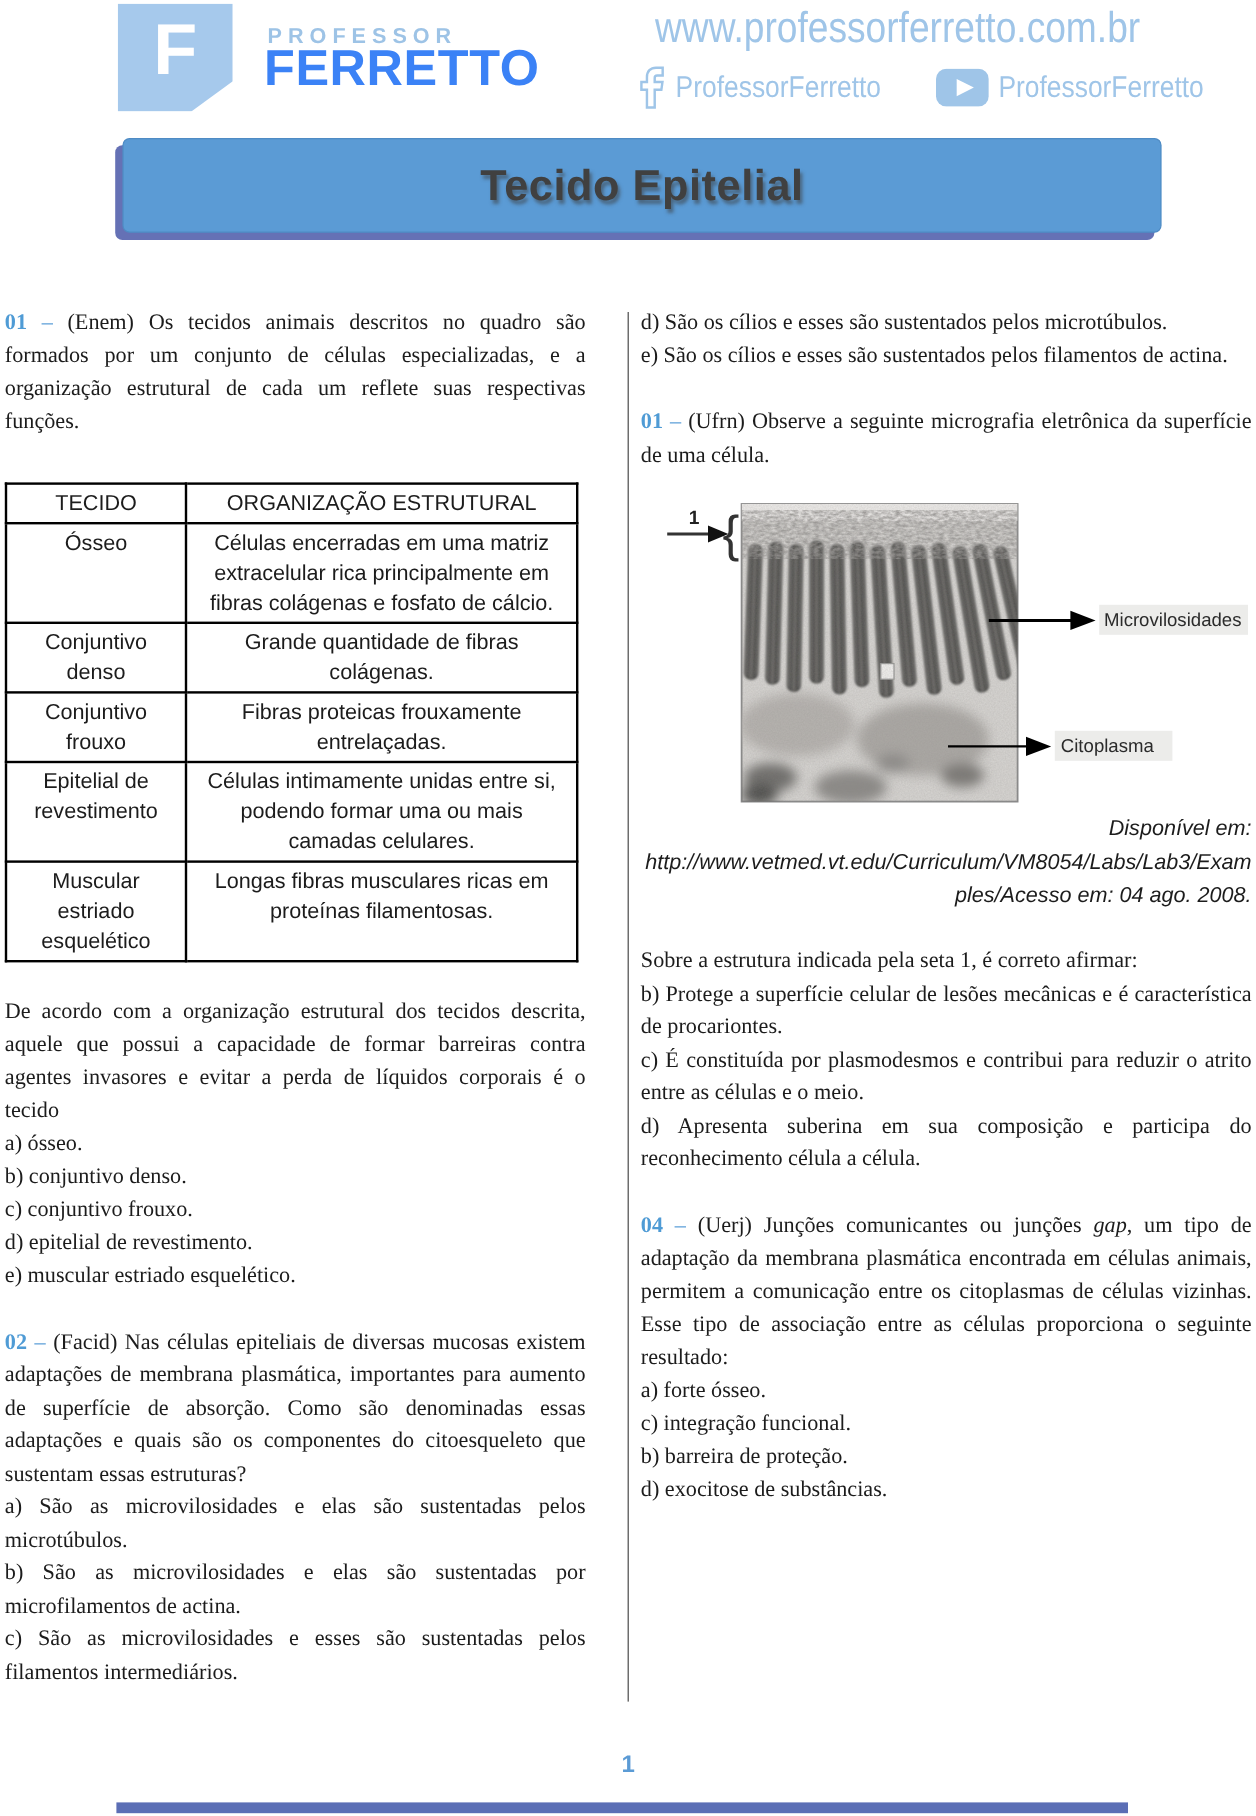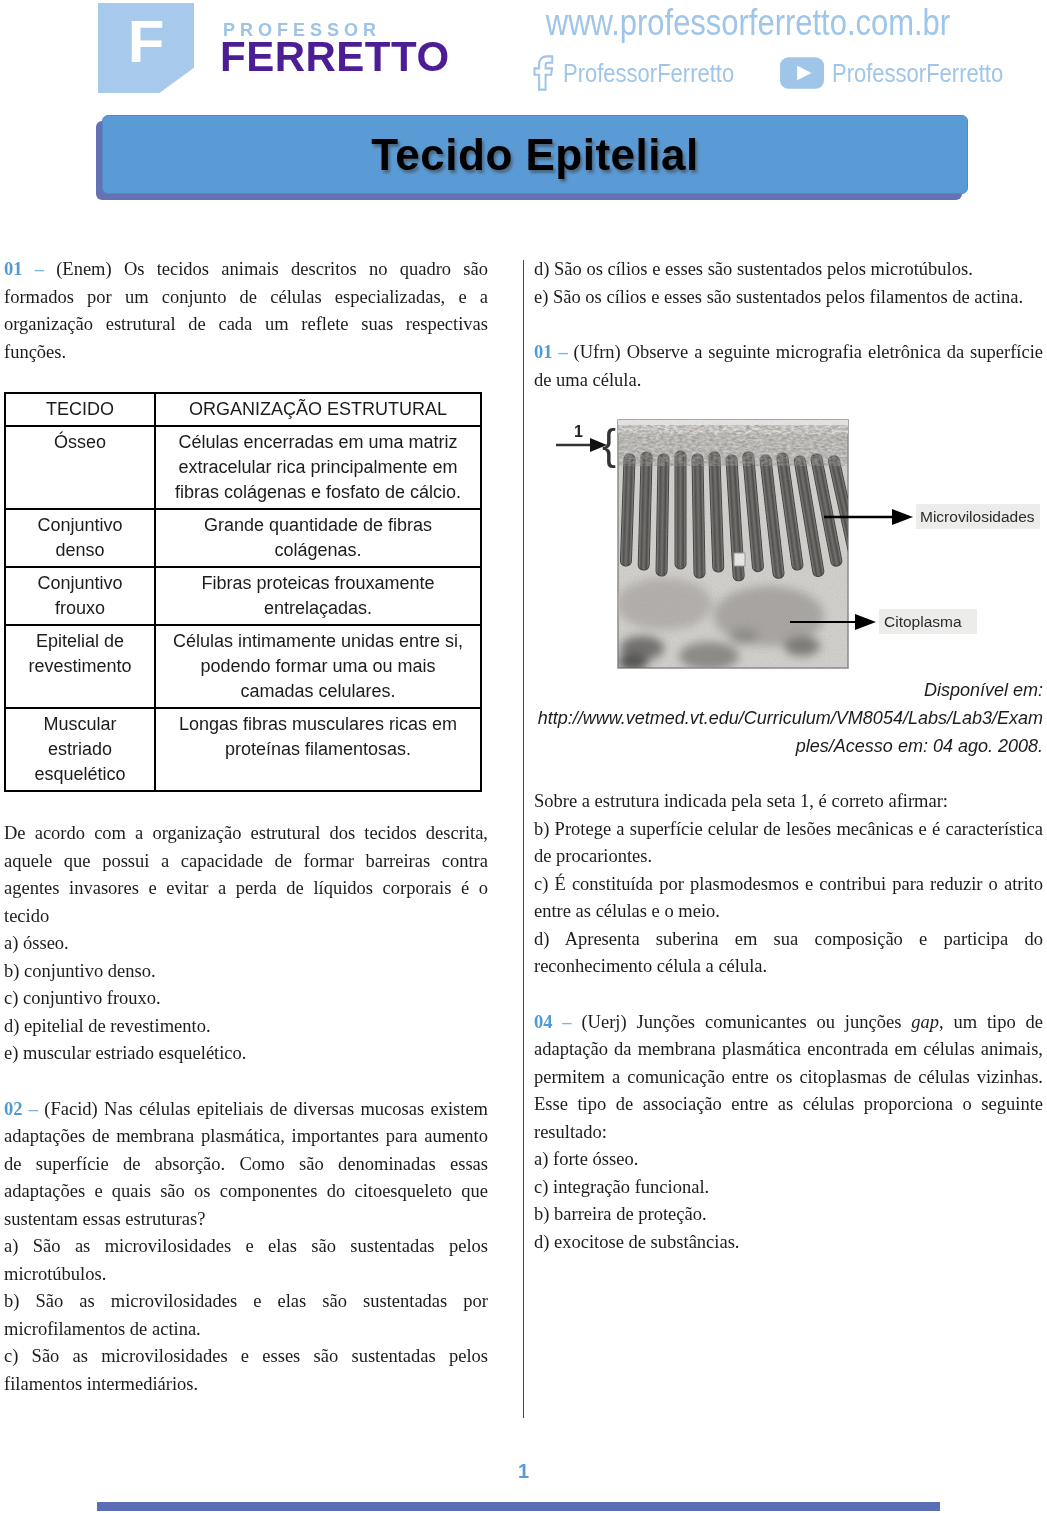--- a/index.html
+++ b/index.html
@@ -6,44 +6,44 @@
   .page{position:relative;width:1047px;height:1513px;background:#fff;overflow:hidden;
         font-family:"Liberation Sans",sans-serif;color:#1c1c1c;}
   
   .logo-box{position:absolute;left:98px;top:3px;width:96px;height:90px;background:#a6c9ec;
             clip-path:polygon(0 0,100% 0,100% 72%,64% 100%,0 100%);
             display:flex;align-items:flex-start;justify-content:center;}
   .logo-f{color:#fff;font-weight:bold;font-size:60px;line-height:78px;}
   .logo-professor{position:absolute;left:223px;top:20px;font-size:18px;font-weight:bold;
                   letter-spacing:5px;color:#9dc3e6;}
   .logo-ferretto{position:absolute;left:220px;top:33px;font-size:42px;font-weight:bold;
-                 color:#4c1d95;letter-spacing:0.5px;}
+                 color:#3b82f6;letter-spacing:0.5px;}
   .site-url{position:absolute;top:2px;right:97px;font-size:36px;color:#9fc5e8;white-space:nowrap;
             transform:scaleX(.86);transform-origin:100% 50%;}
   .social-row{position:absolute;left:531px;top:54px;display:flex;align-items:center;height:38px;}
   .social-label{font-size:25px;color:#9fc5e8;white-space:nowrap;display:inline-block;
                 transform:scaleX(.88);transform-origin:0 50%;}
   .fb-icon{margin-right:8px;}
   .yt-icon{margin-left:22px;margin-right:8px;}
   
   .banner{position:absolute;left:102px;top:115px;width:864px;height:77px;background:#5b9bd5;
           border:1px solid #4e8bc4;border-radius:6px;box-shadow:-6px 6px 0 0 #6571b5;
           display:flex;align-items:center;justify-content:center;}
-  .banner-title{font-size:44px;font-weight:bold;color:#000000;letter-spacing:.5px;
+  .banner-title{font-size:36px;font-weight:bold;color:#404040;letter-spacing:.5px;
                 text-shadow:2px 3px 3px rgba(60,60,60,.55);}
   
   .col-left{position:absolute;left:4px;top:256px;width:484px;}
   .col-right{position:absolute;left:534px;top:256px;width:509px;}
   .divider{position:absolute;left:523px;top:260px;width:1px;height:1158px;background:#4a4a4a;}
   p{margin:0;text-align:justify;font-size:18.5px;line-height:27.5px;font-family:Liberation Serif, serif;}
   .qnum{color:#4f9bd5;font-weight:bold;}
   .qdash{color:#7eb3e0;font-weight:bold;}
   .gap-top{margin-top:28px;}
   
-  table.tissue{border-collapse:collapse;margin-top:26px;width:478px;table-layout:fixed;}
+  table.tissue{border-collapse:collapse;margin-top:36px;width:478px;table-layout:fixed;}
   table.tissue th,table.tissue td{border:2px solid #000;font-size:18px;line-height:25px;
         padding:3px 6px;text-align:center;font-weight:normal;vertical-align:top;}
   table.tissue .c1{width:136px;}
   
   .figure{margin-top:10px;position:relative;width:509px;height:272px;}
   .figure svg{overflow:visible;}
   
   .credit-line{text-align:right;font-style:italic;font-size:18px;line-height:28px;}
   
   .page-num{position:absolute;left:0;right:0;top:1460px;text-align:center;color:#5b9bd5;

